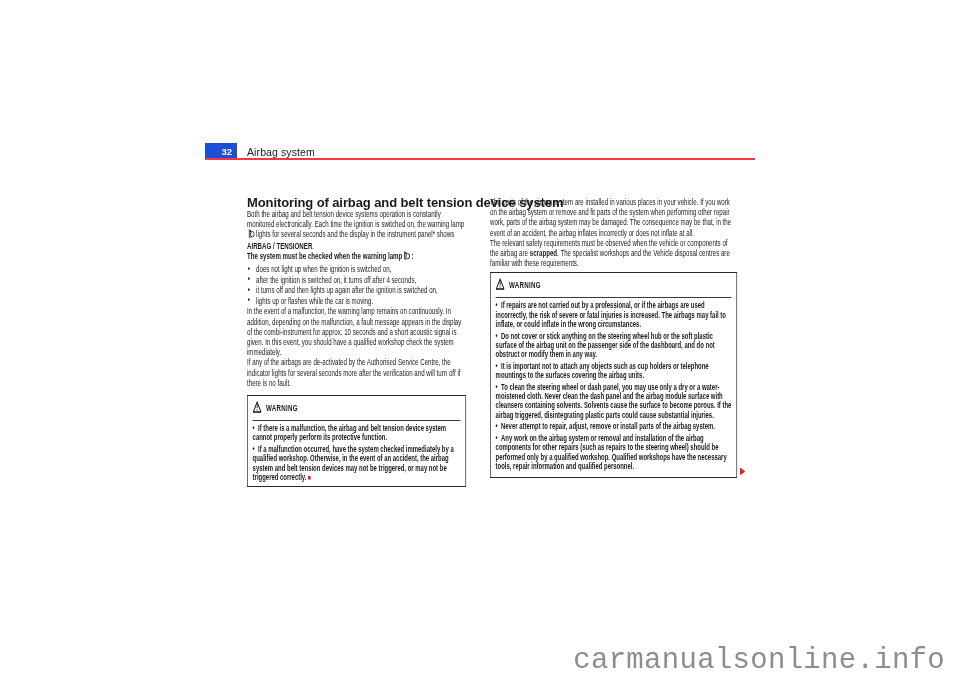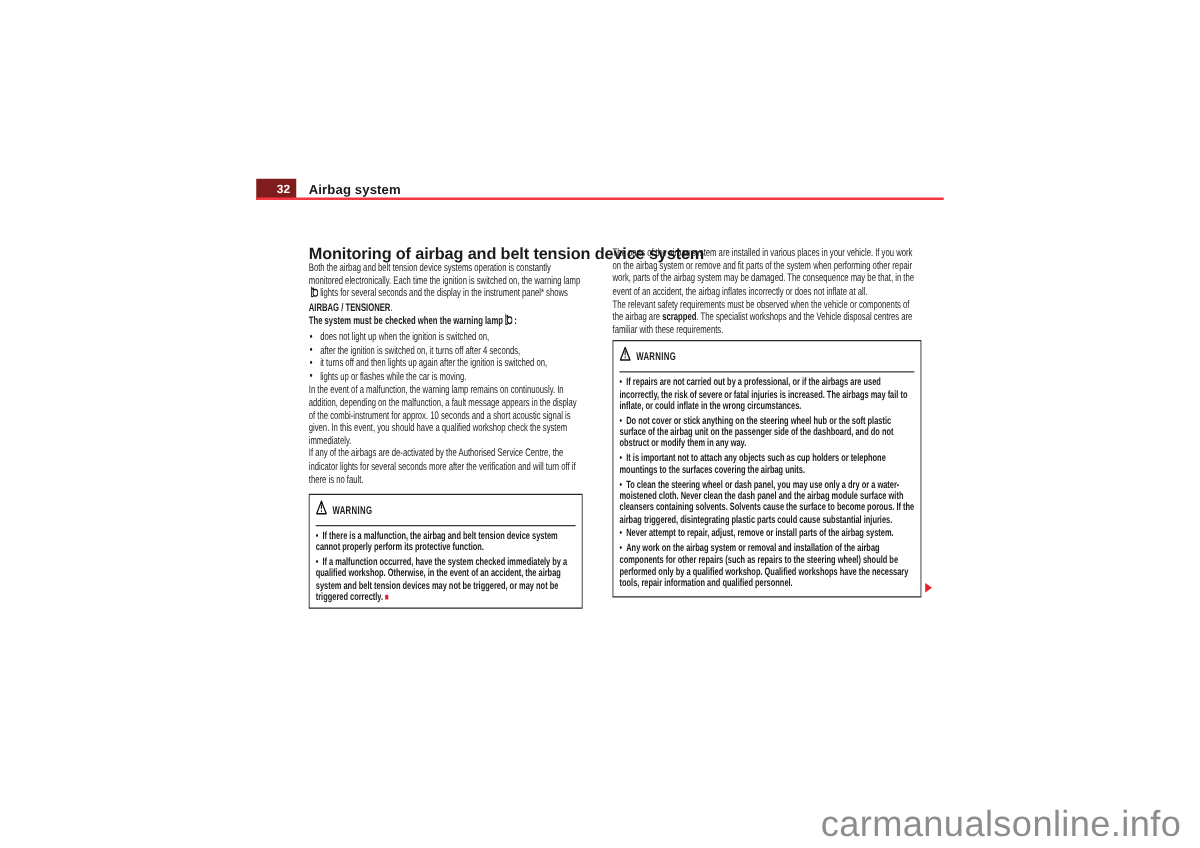--- a/index.html
+++ b/index.html
@@ -3,25 +3,25 @@
 <meta charset="utf-8">
 <style>
   html,body { margin:0; padding:0; background:#ffffff; }
   .page {
     position:relative; width:960px; height:678px; background:#ffffff;
     font-family:"Liberation Sans", sans-serif; color:#1a1a1a; overflow:hidden;
   }
   
   .pagenum-box {
     position:absolute; left:205px; top:143px; width:32px; height:17px;
-    background:#7f1d1d; color:#ffffff; font-weight:bold; font-size:9.5px;
+    background:#1d4ed8; color:#ffffff; font-weight:bold; font-size:9.5px;
     line-height:17px; text-align:right; padding-right:5px; box-sizing:border-box;
   }
   .chapter-title {
-    position:absolute; left:247px; top:146px; font-weight:bold; font-size:10.5px;
+    position:absolute; left:247px; top:146px; font-weight:normal; font-size:10.5px;
     letter-spacing:0.1px; white-space:nowrap;
   }
   .header-rule {
     position:absolute; left:205px; top:158px; width:550px; height:2px; background:#f43742;
   }
   
   .lcol { position:absolute; left:247px; top:186px; width:219px; }
   .rcol { position:absolute; left:490px; top:189px; width:247px; }
   .cond { transform:scaleX(0.70); transform-origin:0 0; }
   .lcol .cond { width:313px; }
@@ -62,21 +62,21 @@
   p.wb:last-child { margin-bottom:0; }
   .end-square { color:#e62027; font-size:7.5px; margin-left:2px; }
   .cont-arrow {
     position:absolute; right:-13px; bottom:1px; color:#e62027; font-size:10px; line-height:10px;
   }
   .lamp-icon { display:inline-block; vertical-align:-1px; margin:0 2px; }
 
   
   .watermark {
     position:absolute; right:15px; bottom:1px; color:#8d8d8d; font-size:29px;
-    letter-spacing:0.3px; font-family:Liberation Sans, sans-serif;
+    letter-spacing:0.3px; font-family:Liberation Mono, monospace;
   }
 </style>
 </head>
 <body>
 
 <div class="page">
 
   <div class="pagenum-box">
     <span>32</span>
   </div>

